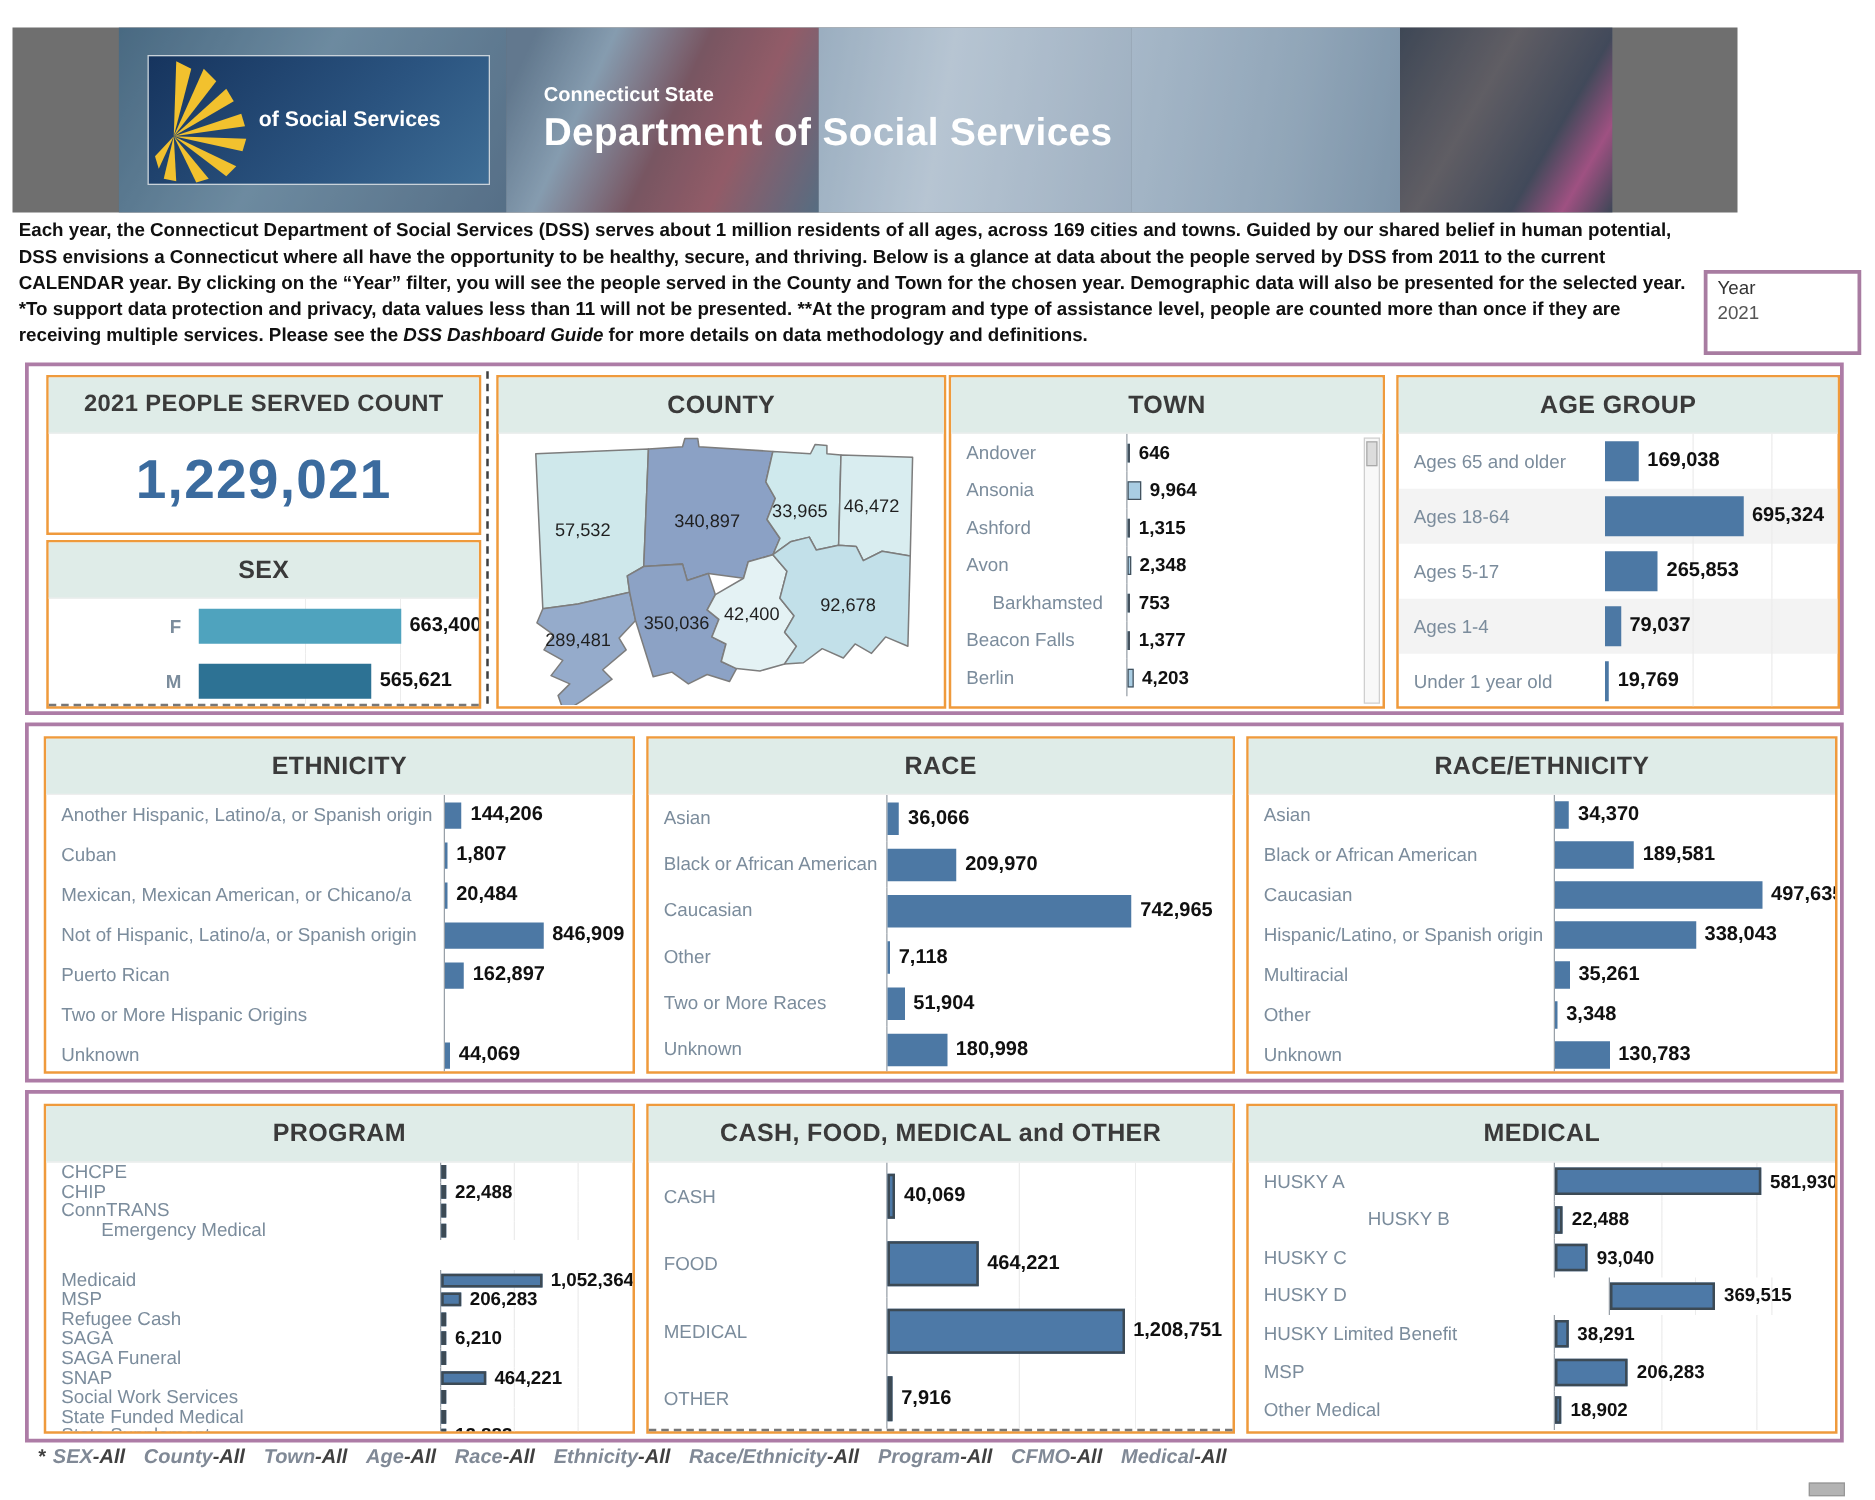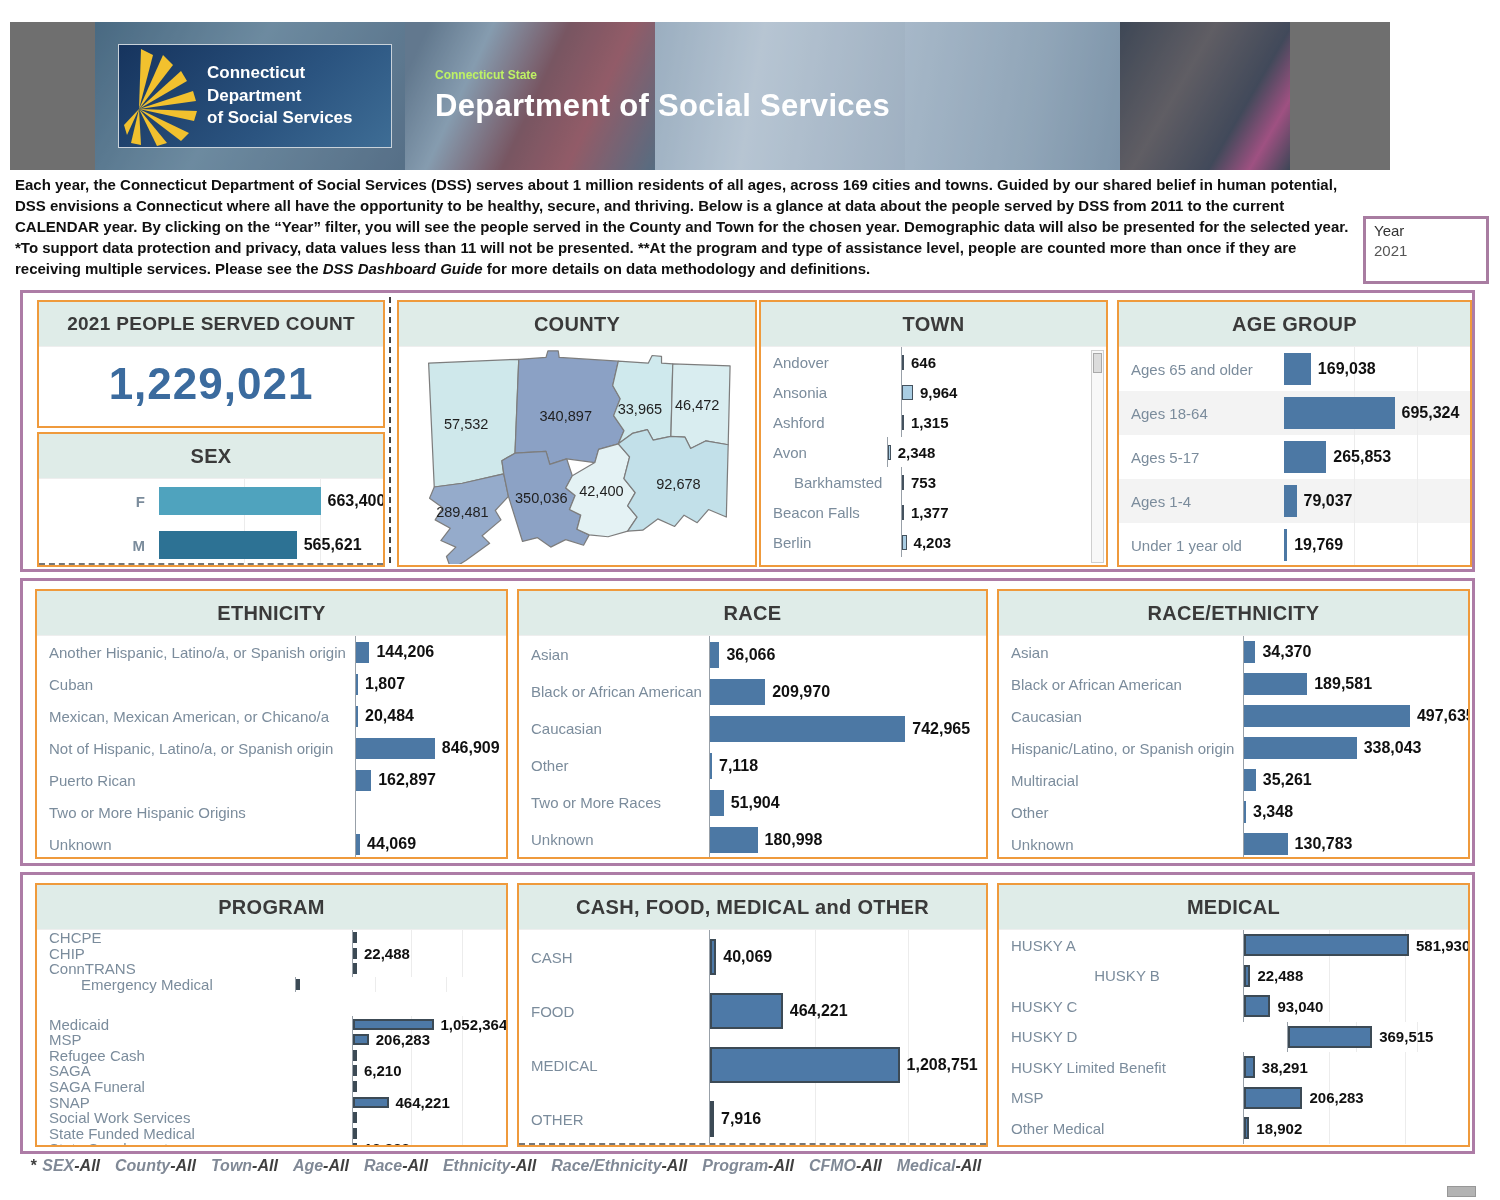--- a/index.html
+++ b/index.html
@@ -14,21 +14,21 @@
   .seg2{width:250px;background:linear-gradient(115deg,#6e7f8f 8%,#9fb0bd 28%,#8c4f52 52%,#b0575a 72%,#5d6f7e)}
   .seg3{width:250px;background:linear-gradient(100deg,#bcc9d4,#e3e9ee 40%,#c2ccd6)}
   .seg4{width:215px;background:linear-gradient(100deg,#cdd7e0,#aebdc9 60%,#93a5b4)}
   .seg5{width:170px;background:linear-gradient(120deg,#3c3b41,#6b5a55 38%,#413e47 68%,#c2487e 84%,#3a3a42)}
   .hdr-tint{position:absolute;left:85px;top:0;width:1195px;height:148px;background:rgba(70,105,140,.28)}
   .logo{position:absolute;left:108px;top:22px;width:272px;height:102px;
         background:linear-gradient(135deg,#16345e,#2b5480 60%,#3e6d95);
         border:1px solid #c9d2da;display:flex;align-items:center}
   .logo-text{color:#fff;font-weight:bold;font-size:17px;line-height:1.35;margin-left:88px}
   .sun{position:absolute;left:4px;top:0}
-  .hdr-state{position:absolute;left:425px;top:46px;color:#bef264;font-weight:bold;font-size:12px}
+  .hdr-state{position:absolute;left:425px;top:46px;color:#ffffff;font-weight:bold;font-size:16px}
   .hdr-title{position:absolute;left:425px;top:66px;color:#fff;font-weight:bold;font-size:31px;letter-spacing:.3px}
 
   
   .intro{position:absolute;left:15px;top:174px;width:1345px;font-size:15px;font-weight:bold;line-height:1.4;color:#101010}
   .intro .guide{font-style:italic}
   .yearbox{position:absolute;left:1363px;top:216px;width:104px;height:56px;border:3px solid #a87ca1;
            background:#fff;padding:3px 8px;box-sizing:content-box}
   .yearbox .ylab{font-size:15px;color:#333}
   .yearbox .yval{font-size:15px;color:#555;margin-top:3px}
 
@@ -93,21 +93,20 @@
         <polygon points="16,64 58,26 64,36"></polygon>
         <polygon points="16,64 70,46 73,56"></polygon>
         <polygon points="16,64 74,66 71,76"></polygon>
         <polygon points="16,64 66,88 58,96"></polygon>
         <polygon points="16,64 44,98 34,101"></polygon>
         <polygon points="16,64 18,100 8,98"></polygon>
         <polygon points="16,64 4,90 1,80"></polygon>
       </g>
     </svg>
     <div class="logo-text">
-      <div>Connecticut Department</div>
       <div>of Social Services</div>
     </div>
   </div>
   <div class="hdr-state">Connecticut State</div>
   <div class="hdr-title">Department of Social Services</div>
 </div>
 
 <div class="intro">
   <span>Each year, the Connecticut Department of Social Services (DSS) serves about 1 million residents of all ages, across 169 cities and towns. Guided by our shared belief in human potential, DSS envisions a Connecticut where all have the opportunity to be healthy, secure, and thriving. Below is a glance at data about the people served by DSS from 2011 to the current CALENDAR year. By clicking on the “Year” filter, you will see the people served in the County and Town for the chosen year. Demographic data will also be presented for the selected year. *To support data protection and privacy, data values less than 11 will not be presented.   **At the program and type of assistance level, people are counted more than once if they are receiving multiple services.  Please see the </span><span class="guide">DSS Dashboard Guide</span><span> for more details on data methodology and definitions.</span>
 </div>
@@ -190,21 +189,21 @@
           </div>
         </div>
         <div class="crow" style="height: 30px;">
           <span class="clabel" style="width: 140px;">Ashford</span>
           <div class="carea axis">
             <div class="cbar outl" style="height: 15px; background: rgb(169, 205, 227); width: 0.773529%; min-width: 2px; border-width: 1px; border-color: rgb(68, 82, 94);"></div>
             <span class="cval" style="font-size: 15px;">1,315</span>
           </div>
         </div>
         <div class="crow" style="height: 30px;">
-          <span class="clabel" style="width: 126px;">Avon</span>
+          <span class="clabel" style="width: 140px;">Avon</span>
           <div class="carea axis">
             <div class="cbar outl" style="height: 15px; background: rgb(169, 205, 227); width: 1.38118%; min-width: 2px; border-width: 1px; border-color: rgb(68, 82, 94);"></div>
             <span class="cval" style="font-size: 15px;">2,348</span>
           </div>
         </div>
         <div class="crow" style="height: 30px;">
           <span class="clabel" style="width: 140px; padding-left: 33px;">Barkhamsted</span>
           <div class="carea axis">
             <div class="cbar outl" style="height: 15px; background: rgb(169, 205, 227); width: 0.442941%; min-width: 2px; border-width: 1px; border-color: rgb(68, 82, 94);"></div>
             <span class="cval" style="font-size: 15px;">753</span>
@@ -449,21 +448,21 @@
           </div>
         </div>
         <div class="crow" style="height: 15.6px;">
           <span class="clabel" style="width: 315px;">ConnTRANS</span>
           <div class="carea axis grid">
             <div class="cbar outl" style="height: 11px; background: rgb(77, 121, 167); width: 0%; border-width: 2px; border-color: rgb(60, 74, 85);"></div>
             <span class="cval" style="font-size: 15px;"></span>
           </div>
         </div>
         <div class="crow" style="height: 15.6px;">
-          <span class="clabel" style="width: 258px; padding-left: 44px;">Emergency Medical</span>
+          <span class="clabel" style="width: 315px; padding-left: 44px;">Emergency Medical</span>
           <div class="carea axis grid">
             <div class="cbar outl" style="height: 11px; background: rgb(77, 121, 167); width: 0%; border-width: 2px; border-color: rgb(60, 74, 85);"></div>
             <span class="cval" style="font-size: 15px;"></span>
           </div>
         </div>
         <div class="crow" style="height: 15.6px; margin-top: 24px;">
           <span class="clabel" style="width: 315px;">Medicaid</span>
           <div class="carea axis grid">
             <div class="cbar outl" style="height: 11px; background: rgb(77, 121, 167); width: 52.6182%; min-width: 2px; border-width: 2px; border-color: rgb(60, 74, 85);"></div>
             <span class="cval" style="font-size: 15px;">1,052,364</span>

